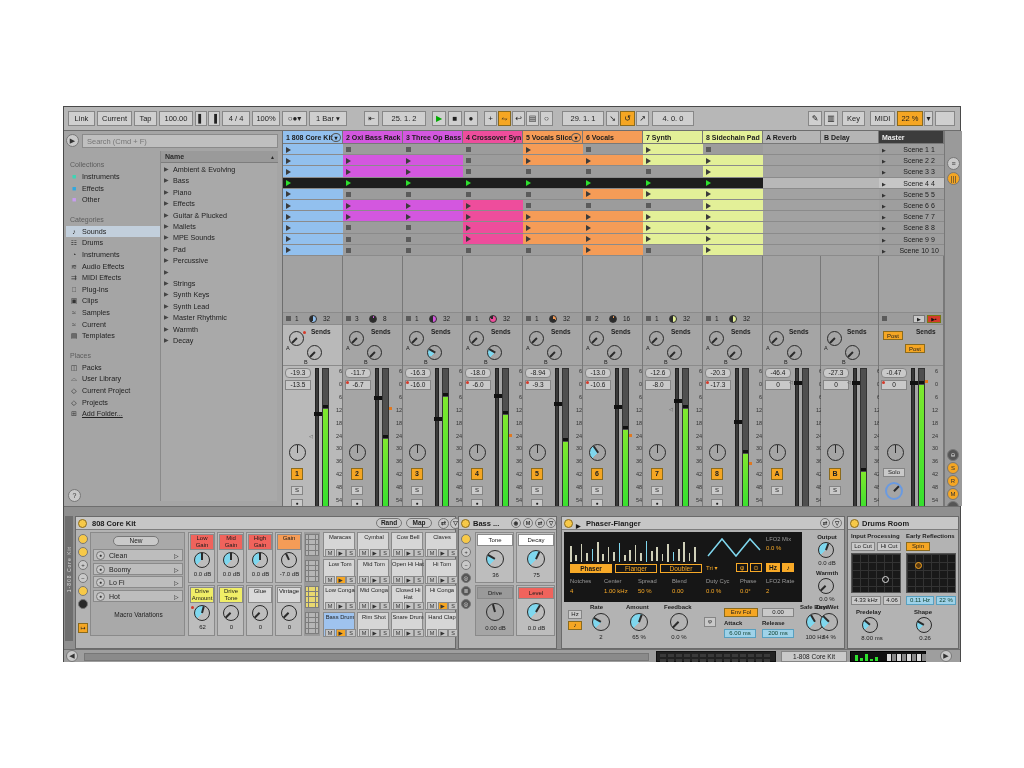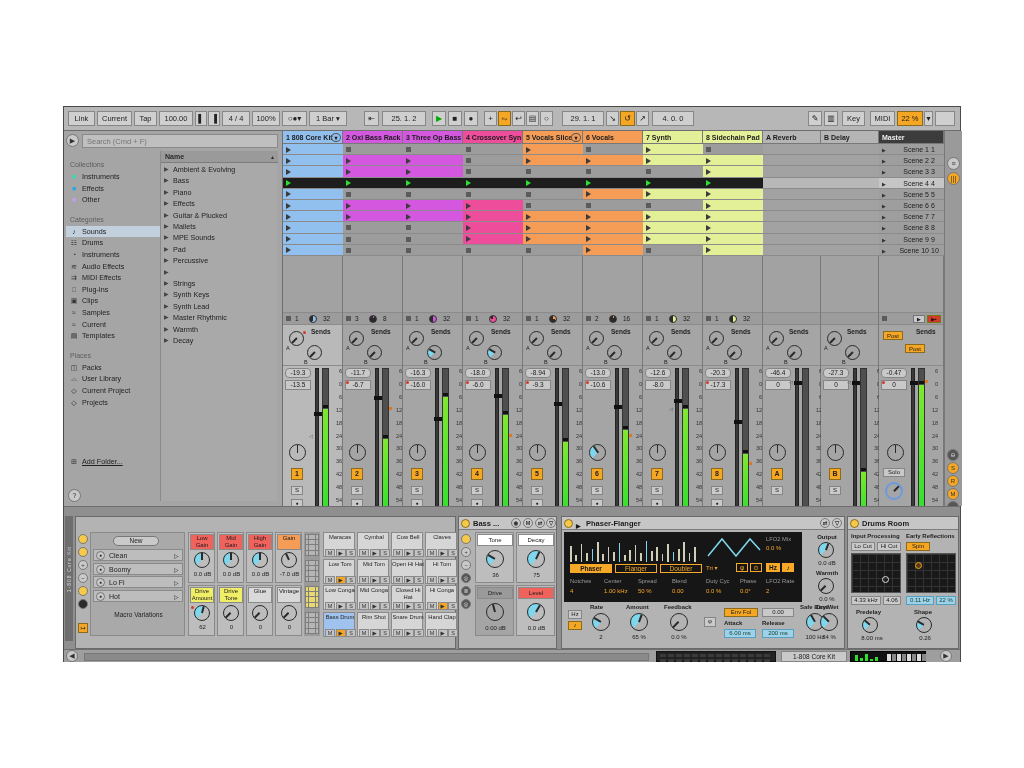--- a/index.html
+++ b/index.html
@@ -181,21 +181,21 @@
             <div style="position: relative;">User Library</div>
           </div>
           <div class="sideItem" style="position: relative;">
             <div class="ic">◇</div>
             <div style="position: relative;">Current Project</div>
           </div>
           <div class="sideItem" style="position: relative;">
             <div class="ic">◇</div>
             <div style="position: relative;">Projects</div>
           </div>
-          <div class="sideItem" style="position: relative; margin-top: 48px;">
+          <div class="sideItem" style="position: relative;">
             <div class="ic">⊞</div>
             <div style="position: relative; text-decoration: underline;">Add Folder...</div>
           </div>
         </div>
     <div class="files" id="files">
       <div class="fhead"><span>Name</span><span style="position:absolute;right:3px;font-size:5px">▲</span></div>
     <div class="frow" style="left: 0px; top: 13px;">
             <div class="arr">▶</div>
             <div style="position: relative;">Ambient &amp; Evolving</div>
           </div>
@@ -1245,20 +1245,28 @@
           <div class="circbtn abs" style="left: 2px; top: 370px; width: 12px; height: 12px; background: rgb(85, 85, 85); line-height: 10px; font-size: 6px; color: rgb(221, 221, 221);">◔</div>
           <div class="circbtn abs" style="left: 2px; top: 383px; width: 12px; height: 12px; background: rgb(85, 85, 85); line-height: 10px; font-size: 6px; color: rgb(221, 221, 221);">✕</div>
         </div>
       </div>
 
   <div class="devbg"></div>
   <div class="dstrip">
         <div class="vtext" style="left:1px;top:30px">1-808 Core Kit</div>
       </div>
   <div class="dev" id="dev808" style="left:11px;width:381px">
+        <div class="dtitle">
+          <div class="led abs" style="left: 2px; top: 2px;"></div>
+          <div class="abs" style="left: 16px; top: 0px; width: 120px; height: 13px;">808 Core Kit</div>
+          <div class="pill abs" style="left: 300px; top: 1px; width: 26px; height: 10px;">Rand</div>
+          <div class="pill abs" style="left: 330px; top: 1px; width: 26px; height: 10px;">Map</div>
+          <div class="circbtn abs" style="left: 362px; top: 1px; width: 11px; height: 11px; line-height: 9px; font-size: 6px;">⇄</div>
+          <div class="circbtn abs" style="left: 374px; top: 1px; width: 11px; height: 11px; line-height: 9px; font-size: 6px;">▽</div>
+        </div>
         <div class="circbtn abs" style="left: 2px; top: 17px; width: 10px; height: 10px; background: rgb(247, 201, 72); line-height: 8px; font-size: 6px;"></div>
         <div class="circbtn abs" style="left: 2px; top: 30px; width: 10px; height: 10px; background: rgb(247, 201, 72); line-height: 8px; font-size: 6px;"></div>
         <div class="circbtn abs" style="left: 2px; top: 43px; width: 10px; height: 10px; background: rgb(201, 201, 201); line-height: 8px; font-size: 6px;">+</div>
         <div class="circbtn abs" style="left: 2px; top: 56px; width: 10px; height: 10px; background: rgb(201, 201, 201); line-height: 8px; font-size: 6px;">−</div>
         <div class="circbtn abs" style="left: 2px; top: 69px; width: 10px; height: 10px; background: rgb(247, 201, 72); line-height: 8px; font-size: 6px;"></div>
         <div class="circbtn abs" style="left: 2px; top: 82px; width: 10px; height: 10px; background: rgb(42, 42, 42); line-height: 8px; font-size: 6px;"></div>
         <div class="abs" style="left: 2px; top: 106px; width: 10px; height: 10px; background: rgb(245, 166, 35); border: 1px solid rgb(138, 106, 29); font-size: 6px; text-align: center;">↦</div>
         <div class="abs" style="left: 14px; top: 15px; width: 95px; height: 104px; background: rgb(169, 169, 169); border: 1px solid rgb(138, 138, 138);">
           <div class="pill abs" style="left: 22px; top: 3px; width: 46px; height: 10px; border-radius: 6px;">New</div>
           <div class="abs" style="left: 2px; top: 16px; width: 90px; height: 12px; background: rgb(189, 189, 189); border: 1px solid rgb(138, 138, 138);">

